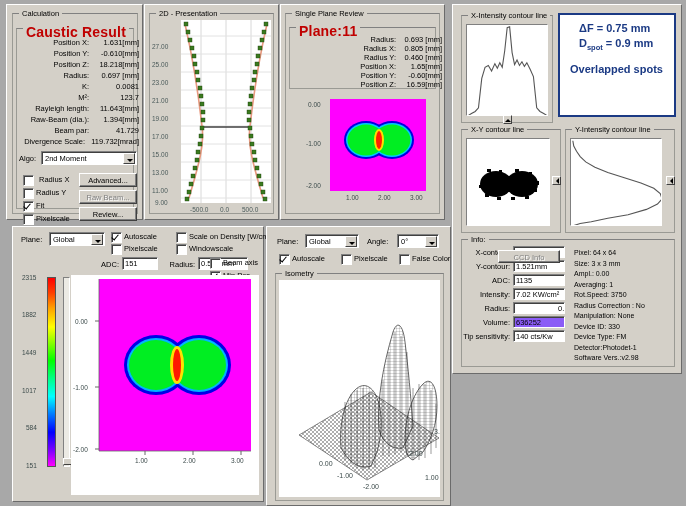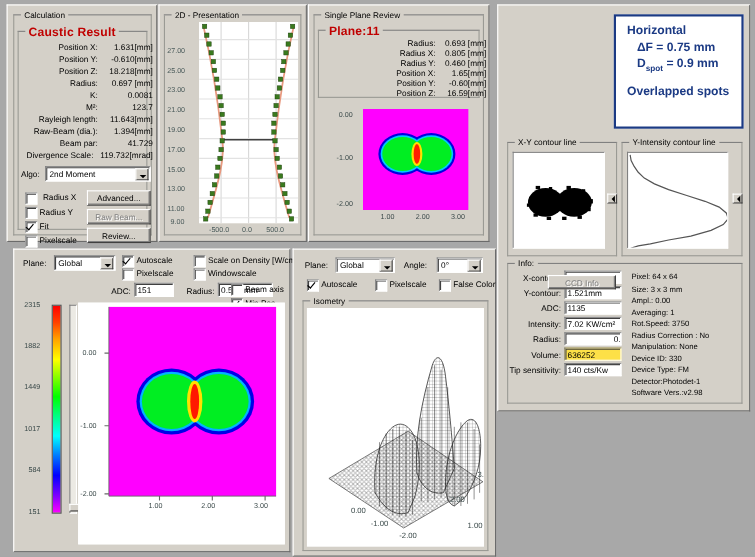--- a/index.html
+++ b/index.html
@@ -27,21 +27,21 @@
   .group {
     position:absolute;
     border:1px solid #9a9a94;
     border-top-color:#808080;
   }
   .group > .glabel {
     position:absolute; top:-5px; left:6px;
     background:#d4d0c8; padding:0 3px;
     font-size:7.5px; color:#000; white-space:nowrap;
   }
-  .group.red > .glabel { color:#c00000; font-weight:bold; font-size:11px; letter-spacing:.2px; }
+  .group.red > .glabel { color:#c00000; font-weight:bold; font-size:14px; letter-spacing:.2px; }
   .lbl { position:absolute; text-align:right; font-size:7.5px; color:#000; white-space:nowrap; }
   .val { position:absolute; text-align:right; font-size:7.5px; color:#000; white-space:nowrap; }
 
   .btn {
     position:absolute;
     background:#d4d0c8;
     border-top:1px solid #fff; border-left:1px solid #fff;
     border-right:1px solid #404040; border-bottom:1px solid #404040;
     box-shadow: inset -1px -1px 0 #808080;
     font-size:7.5px; text-align:center; line-height:13px;
@@ -51,21 +51,21 @@
 
   .field {
     position:absolute;
     background:#fff;
     border-top:1px solid #808080; border-left:1px solid #808080;
     border-right:1px solid #fff; border-bottom:1px solid #fff;
     box-shadow: inset 1px 1px 0 #404040;
     font-size:7.5px; line-height:12px; padding-left:2px;
     color:#000; overflow:hidden; white-space:nowrap;
   }
-  .field.ro { background:#fde047; color:#000; }
+  .field.ro { background:#8b5cf6; color:#000; }
 
   .combo {
     position:absolute; background:#fff;
     border-top:1px solid #808080; border-left:1px solid #808080;
     border-right:1px solid #fff; border-bottom:1px solid #fff;
     box-shadow: inset 1px 1px 0 #404040;
     font-size:7.5px; line-height:13px; padding-left:3px; color:#000;
     white-space:nowrap; overflow:hidden;
   }
   .combo .arrow {
@@ -380,23 +380,31 @@
       <span class="tickg" style="left:20px; top:126px;">-1.00</span>
       <span class="tickg" style="left:20px; top:168px;">-2.00</span>
       <span class="tickg" style="left:60px; top:180px;">1.00</span>
       <span class="tickg" style="left:92px; top:180px;">2.00</span>
       <span class="tickg" style="left:124px; top:180px;">3.00</span>
     </div>
   </div>
 
   <div class="panel" style="left:452px; top:4px; width:230px; height:370px;">
 
+    <div class="group" style="left:8px; top:10px; width:92px; height:108px;">
+      <span class="glabel">X-Intensity contour line</span>
+      <div class="plotbox" style="left:4px; top:8px; width:82px; height:92px;">
+        <svg width="82" height="92" viewBox="0 0 100 100" preserveAspectRatio="none">
+          <polyline fill="none" stroke="#555" stroke-width="1.1" vector-effect="non-scaling-stroke" points="2,98 6,96 10,94 14,90 18,58 22,46 26,44 30,50 34,42 37,47 40,41 43,46 46,28 49,3 52,2 55,30 58,43 61,38 64,44 67,40 70,45 73,41 77,48 81,56 85,90 89,94 93,96 97,98"></polyline>
+        </svg>
+      </div>
+      <div class="sbtn up" style="left:41px; bottom:-2px;"></div>
+    </div>
 
     <div class="callout" style="left:105px; top:8px; width:118px; height:104px;">
-      <div>Horizontal</div>
       <div class="ind">
         <span>ΔF = </span><span>0.75 mm</span>
       </div>
       <div class="ind">
         <span>D</span><span class="sub">spot</span><span> = 0.9 mm</span>
       </div>
       <div class="gap"></div>
       <div>Overlapped spots</div>
     </div>
 

